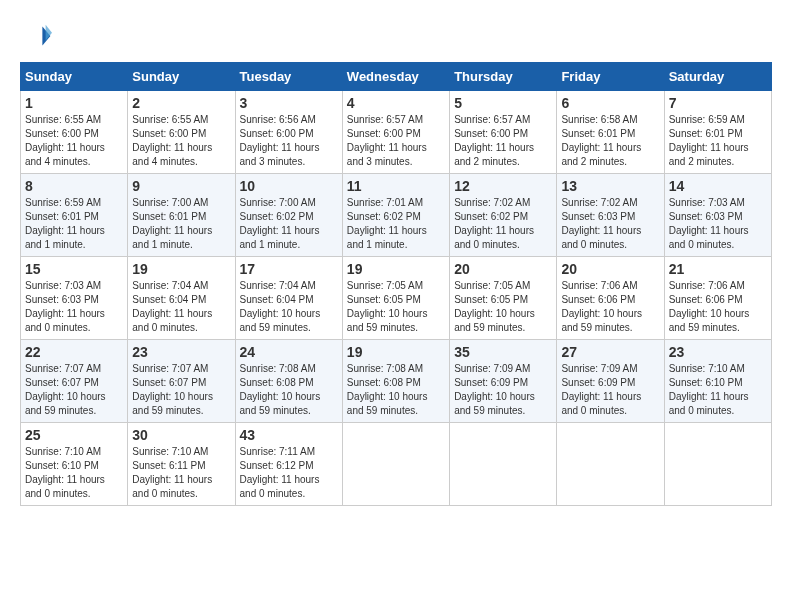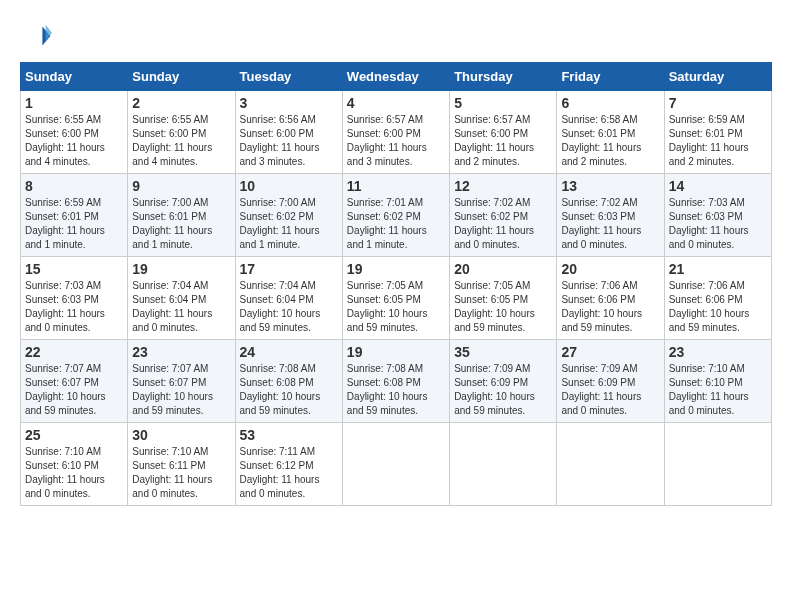--- a/index.html
+++ b/index.html
@@ -150,20 +150,20 @@
         <td><span class="day-number">23</span><span class="day-info">Sunrise: 7:07 AM<br>Sunset: 6:07 PM<br>Daylight: 10 hours<br>and 59 minutes.</span></td>
         <td><span class="day-number">24</span><span class="day-info">Sunrise: 7:08 AM<br>Sunset: 6:08 PM<br>Daylight: 10 hours<br>and 59 minutes.</span></td>
         <td><span class="day-number">19</span><span class="day-info">Sunrise: 7:08 AM<br>Sunset: 6:08 PM<br>Daylight: 10 hours<br>and 59 minutes.</span></td>
         <td><span class="day-number">35</span><span class="day-info">Sunrise: 7:09 AM<br>Sunset: 6:09 PM<br>Daylight: 10 hours<br>and 59 minutes.</span></td>
         <td><span class="day-number">27</span><span class="day-info">Sunrise: 7:09 AM<br>Sunset: 6:09 PM<br>Daylight: 11 hours<br>and 0 minutes.</span></td>
         <td><span class="day-number">23</span><span class="day-info">Sunrise: 7:10 AM<br>Sunset: 6:10 PM<br>Daylight: 11 hours<br>and 0 minutes.</span></td>
       </tr>
       <tr>
         <td><span class="day-number">25</span><span class="day-info">Sunrise: 7:10 AM<br>Sunset: 6:10 PM<br>Daylight: 11 hours<br>and 0 minutes.</span></td>
         <td><span class="day-number">30</span><span class="day-info">Sunrise: 7:10 AM<br>Sunset: 6:11 PM<br>Daylight: 11 hours<br>and 0 minutes.</span></td>
-        <td><span class="day-number">53</span><span class="day-info">Sunrise: 7:11 AM<br>Sunset: 6:12 PM<br>Daylight: 11 hours<br>and 0 minutes.</span></td>
+        <td><span class="day-number">43</span><span class="day-info">Sunrise: 7:11 AM<br>Sunset: 6:12 PM<br>Daylight: 11 hours<br>and 0 minutes.</span></td>
         <td class="empty-cell"></td>
         <td class="empty-cell"></td>
         <td class="empty-cell"></td>
         <td class="empty-cell"></td>
       </tr>
     </tbody>
 </table>
 
 </body></html>

